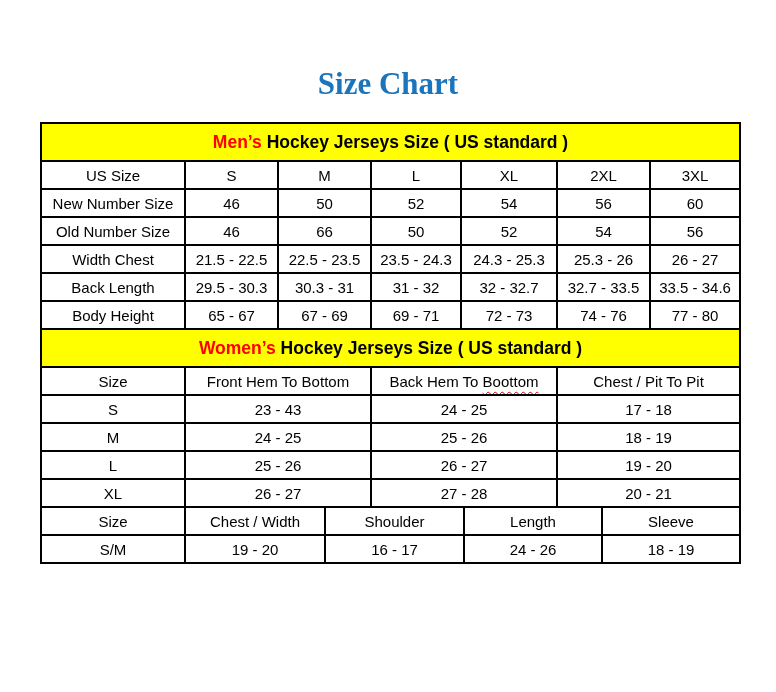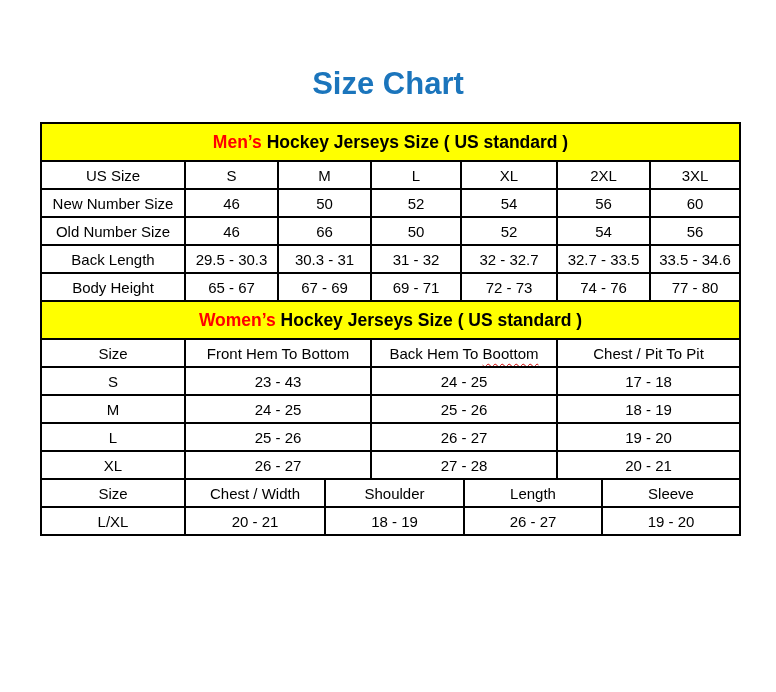--- a/index.html
+++ b/index.html
@@ -18,20 +18,21 @@
   }
   .page-title {
     position: absolute;
     top: 66px;
     left: 0;
     width: 776px;
     text-align: center;
     font-size: 31px;
     font-weight: bold;
     color: #1b75bc;
+    font-family: Liberation Serif, serif;
   }
   .tables-wrap {
     position: absolute;
     left: 40px;
     top: 122px;
     width: 699px;
   }
   table.size-table {
     border-collapse: collapse;
     table-layout: fixed;
@@ -110,20 +111,29 @@
       <tr class="data-row">
         <td>Old Number Size</td>
         <td>46</td>
         <td>66</td>
         <td>50</td>
         <td>52</td>
         <td>54</td>
         <td>56</td>
       </tr>
       <tr class="data-row">
+        <td>Width Chest</td>
+        <td>21.5 - 22.5</td>
+        <td>22.5 - 23.5</td>
+        <td>23.5 - 24.3</td>
+        <td>24.3 - 25.3</td>
+        <td>25.3 - 26</td>
+        <td>26 - 27</td>
+      </tr>
+      <tr class="data-row">
         <td>Back Length</td>
         <td>29.5 - 30.3</td>
         <td>30.3 - 31</td>
         <td>31 - 32</td>
         <td>32 - 32.7</td>
         <td>32.7 - 33.5</td>
         <td>33.5 - 34.6</td>
       </tr>
       <tr class="data-row">
         <td>Body Height</td>
@@ -191,23 +201,23 @@
       </colgroup>
       <tbody>
       <tr class="data-row">
         <td class="hdr">Size</td>
         <td class="hdr">Chest / Width</td>
         <td class="hdr">Shoulder</td>
         <td class="hdr">Length</td>
         <td class="hdr">Sleeve</td>
       </tr>
       <tr class="data-row">
-        <td class="hdr">L/XL</td>
-        <td>20 - 21</td>
+        <td class="hdr">S/M</td>
+        <td>19 - 20</td>
+        <td>16 - 17</td>
+        <td>24 - 26</td>
         <td>18 - 19</td>
-        <td>26 - 27</td>
-        <td>19 - 20</td>
       </tr>
     </tbody>
       </table>
 
   </div>
 </div>
 
 </body></html>

